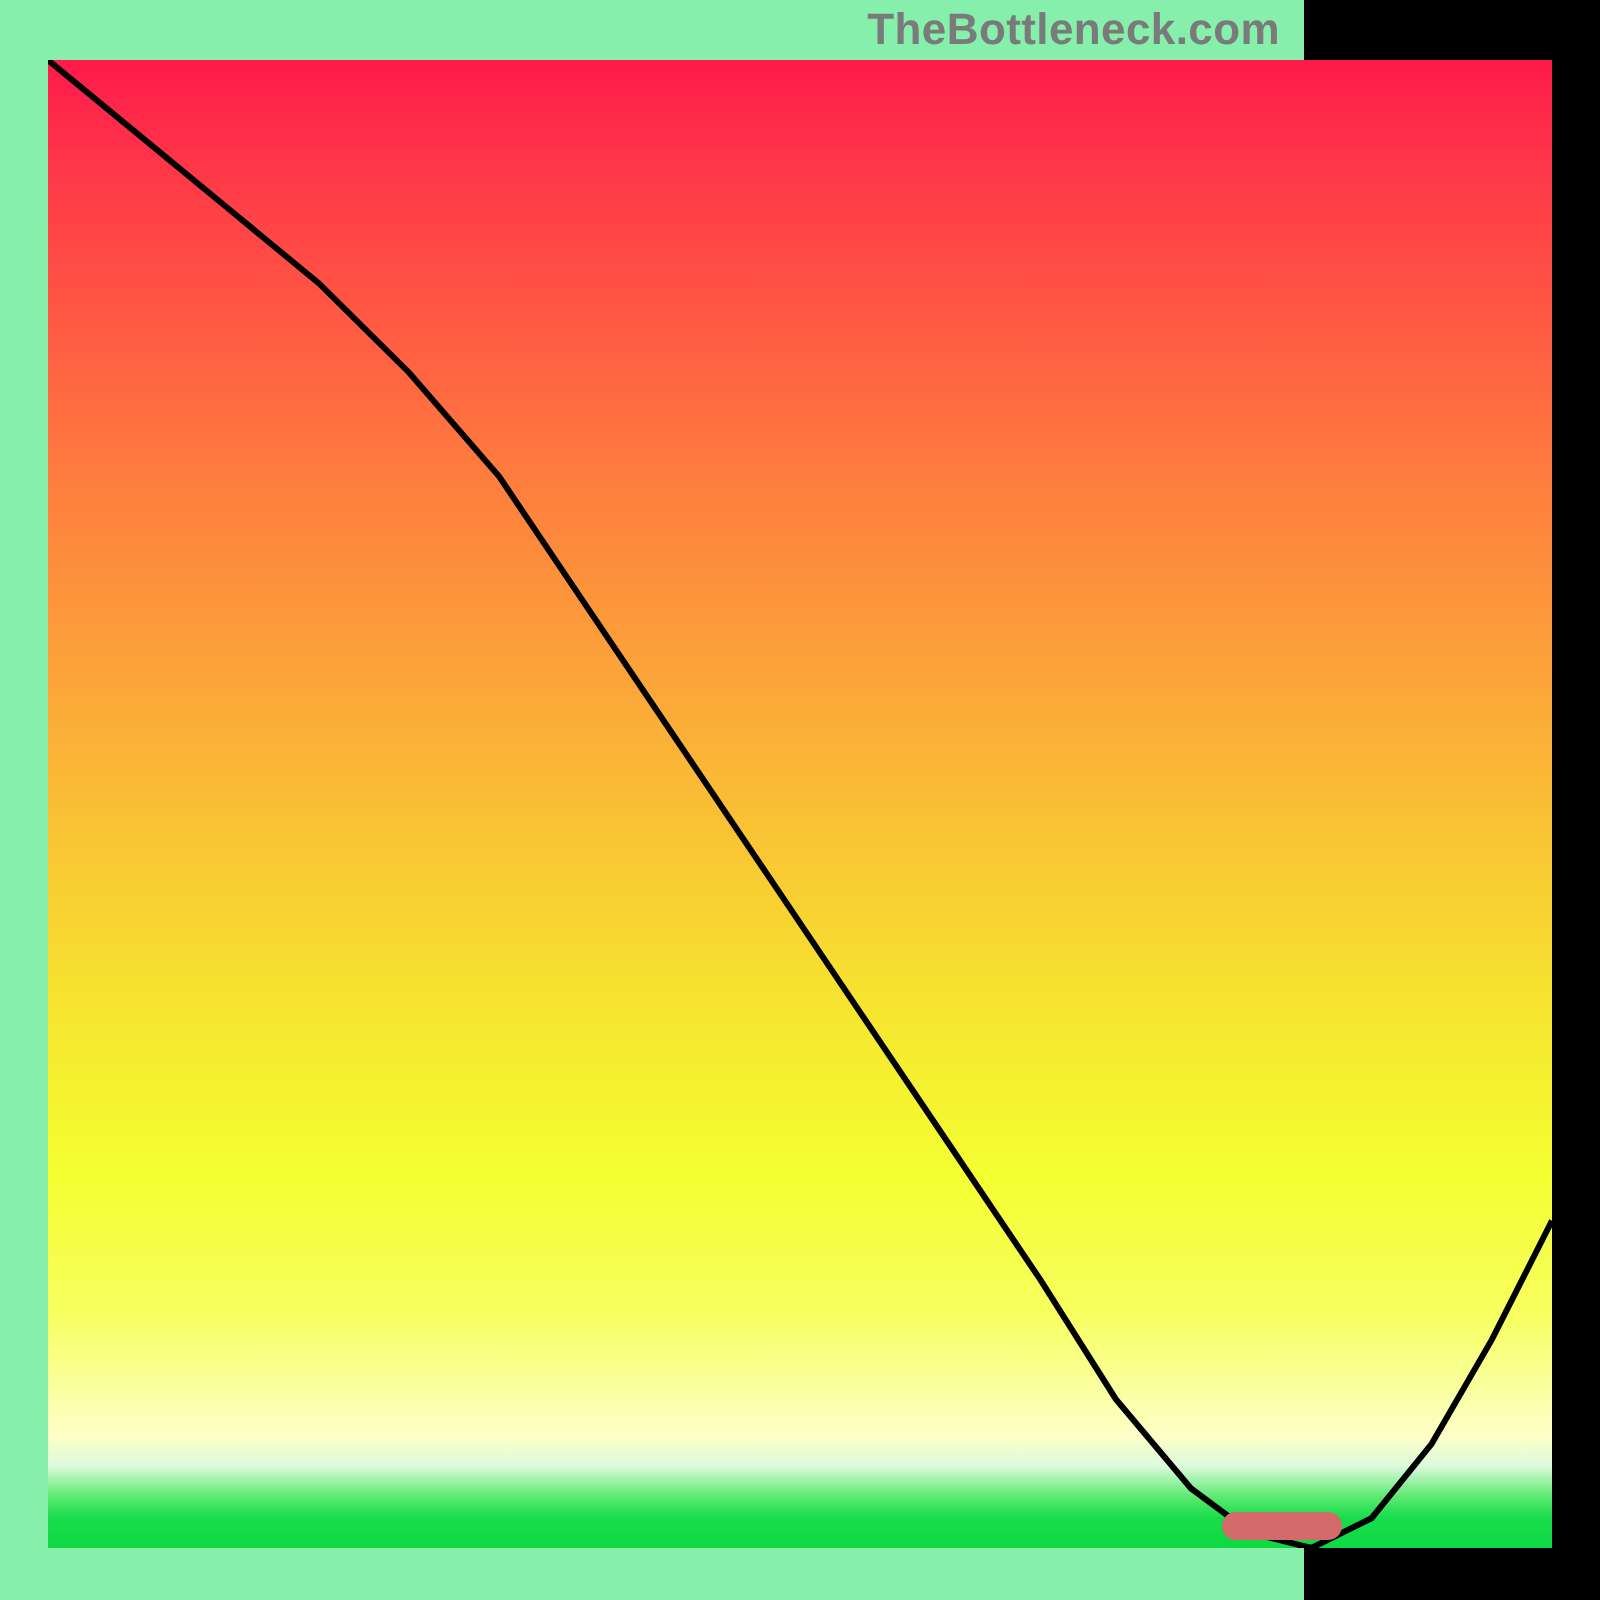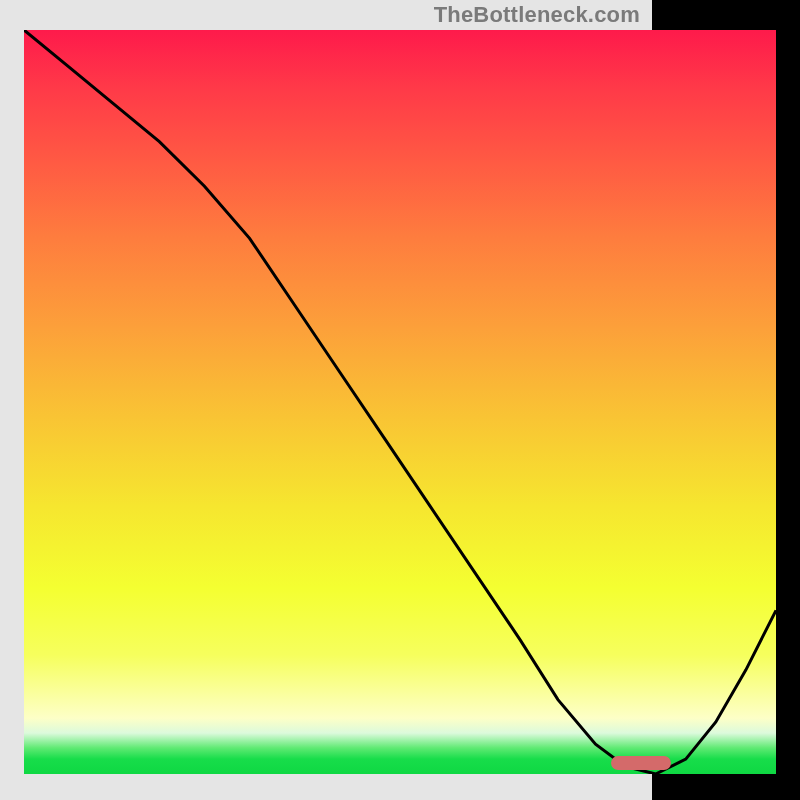--- a/index.html
+++ b/index.html
@@ -8,21 +8,21 @@
     width: 800px;
     height: 800px;
     background: #000;
     overflow: hidden;
     font-family: Arial, Helvetica, sans-serif;
   }
   .outer {
     position: relative;
     width: 652px;
     height: 800px;
-    background: #e5e5e5;
+    background: #86efac;
   }
   .watermark {
     position: absolute;
     top: 2px;
     right: 12px;
     font-size: 22px;
     font-weight: 600;
     color: #7a7a7a;
     letter-spacing: 0.2px;
     z-index: 10;

